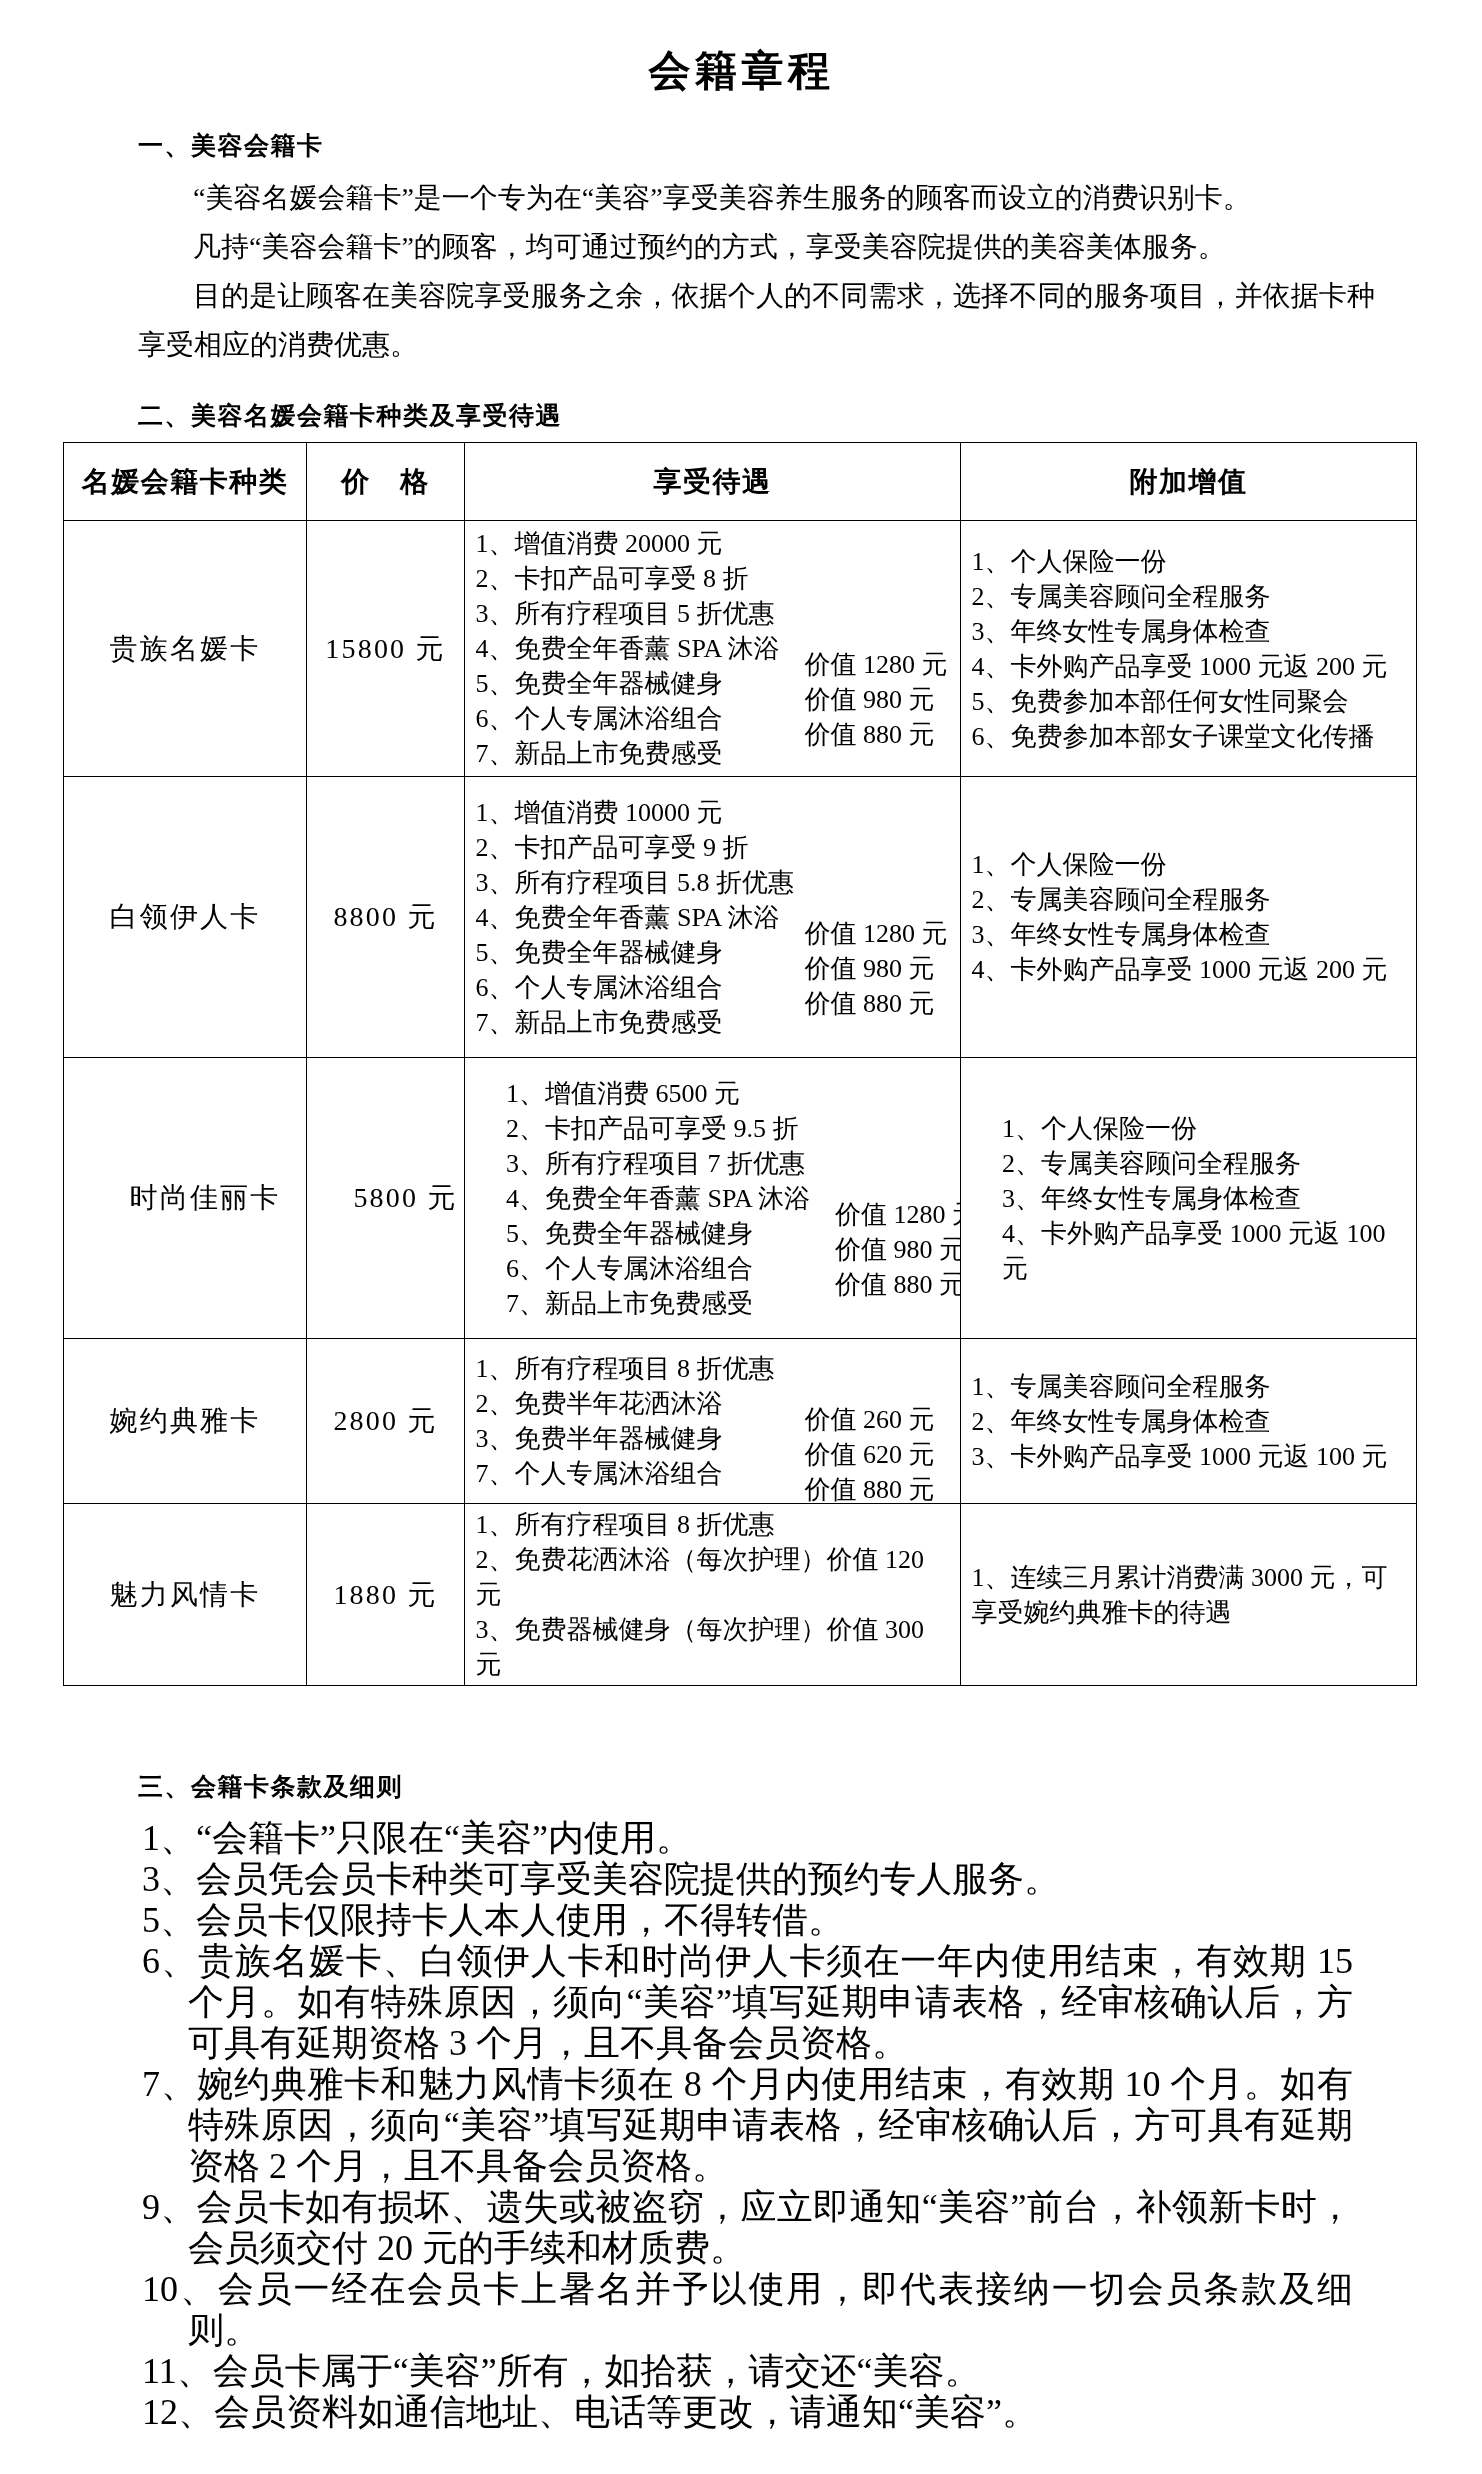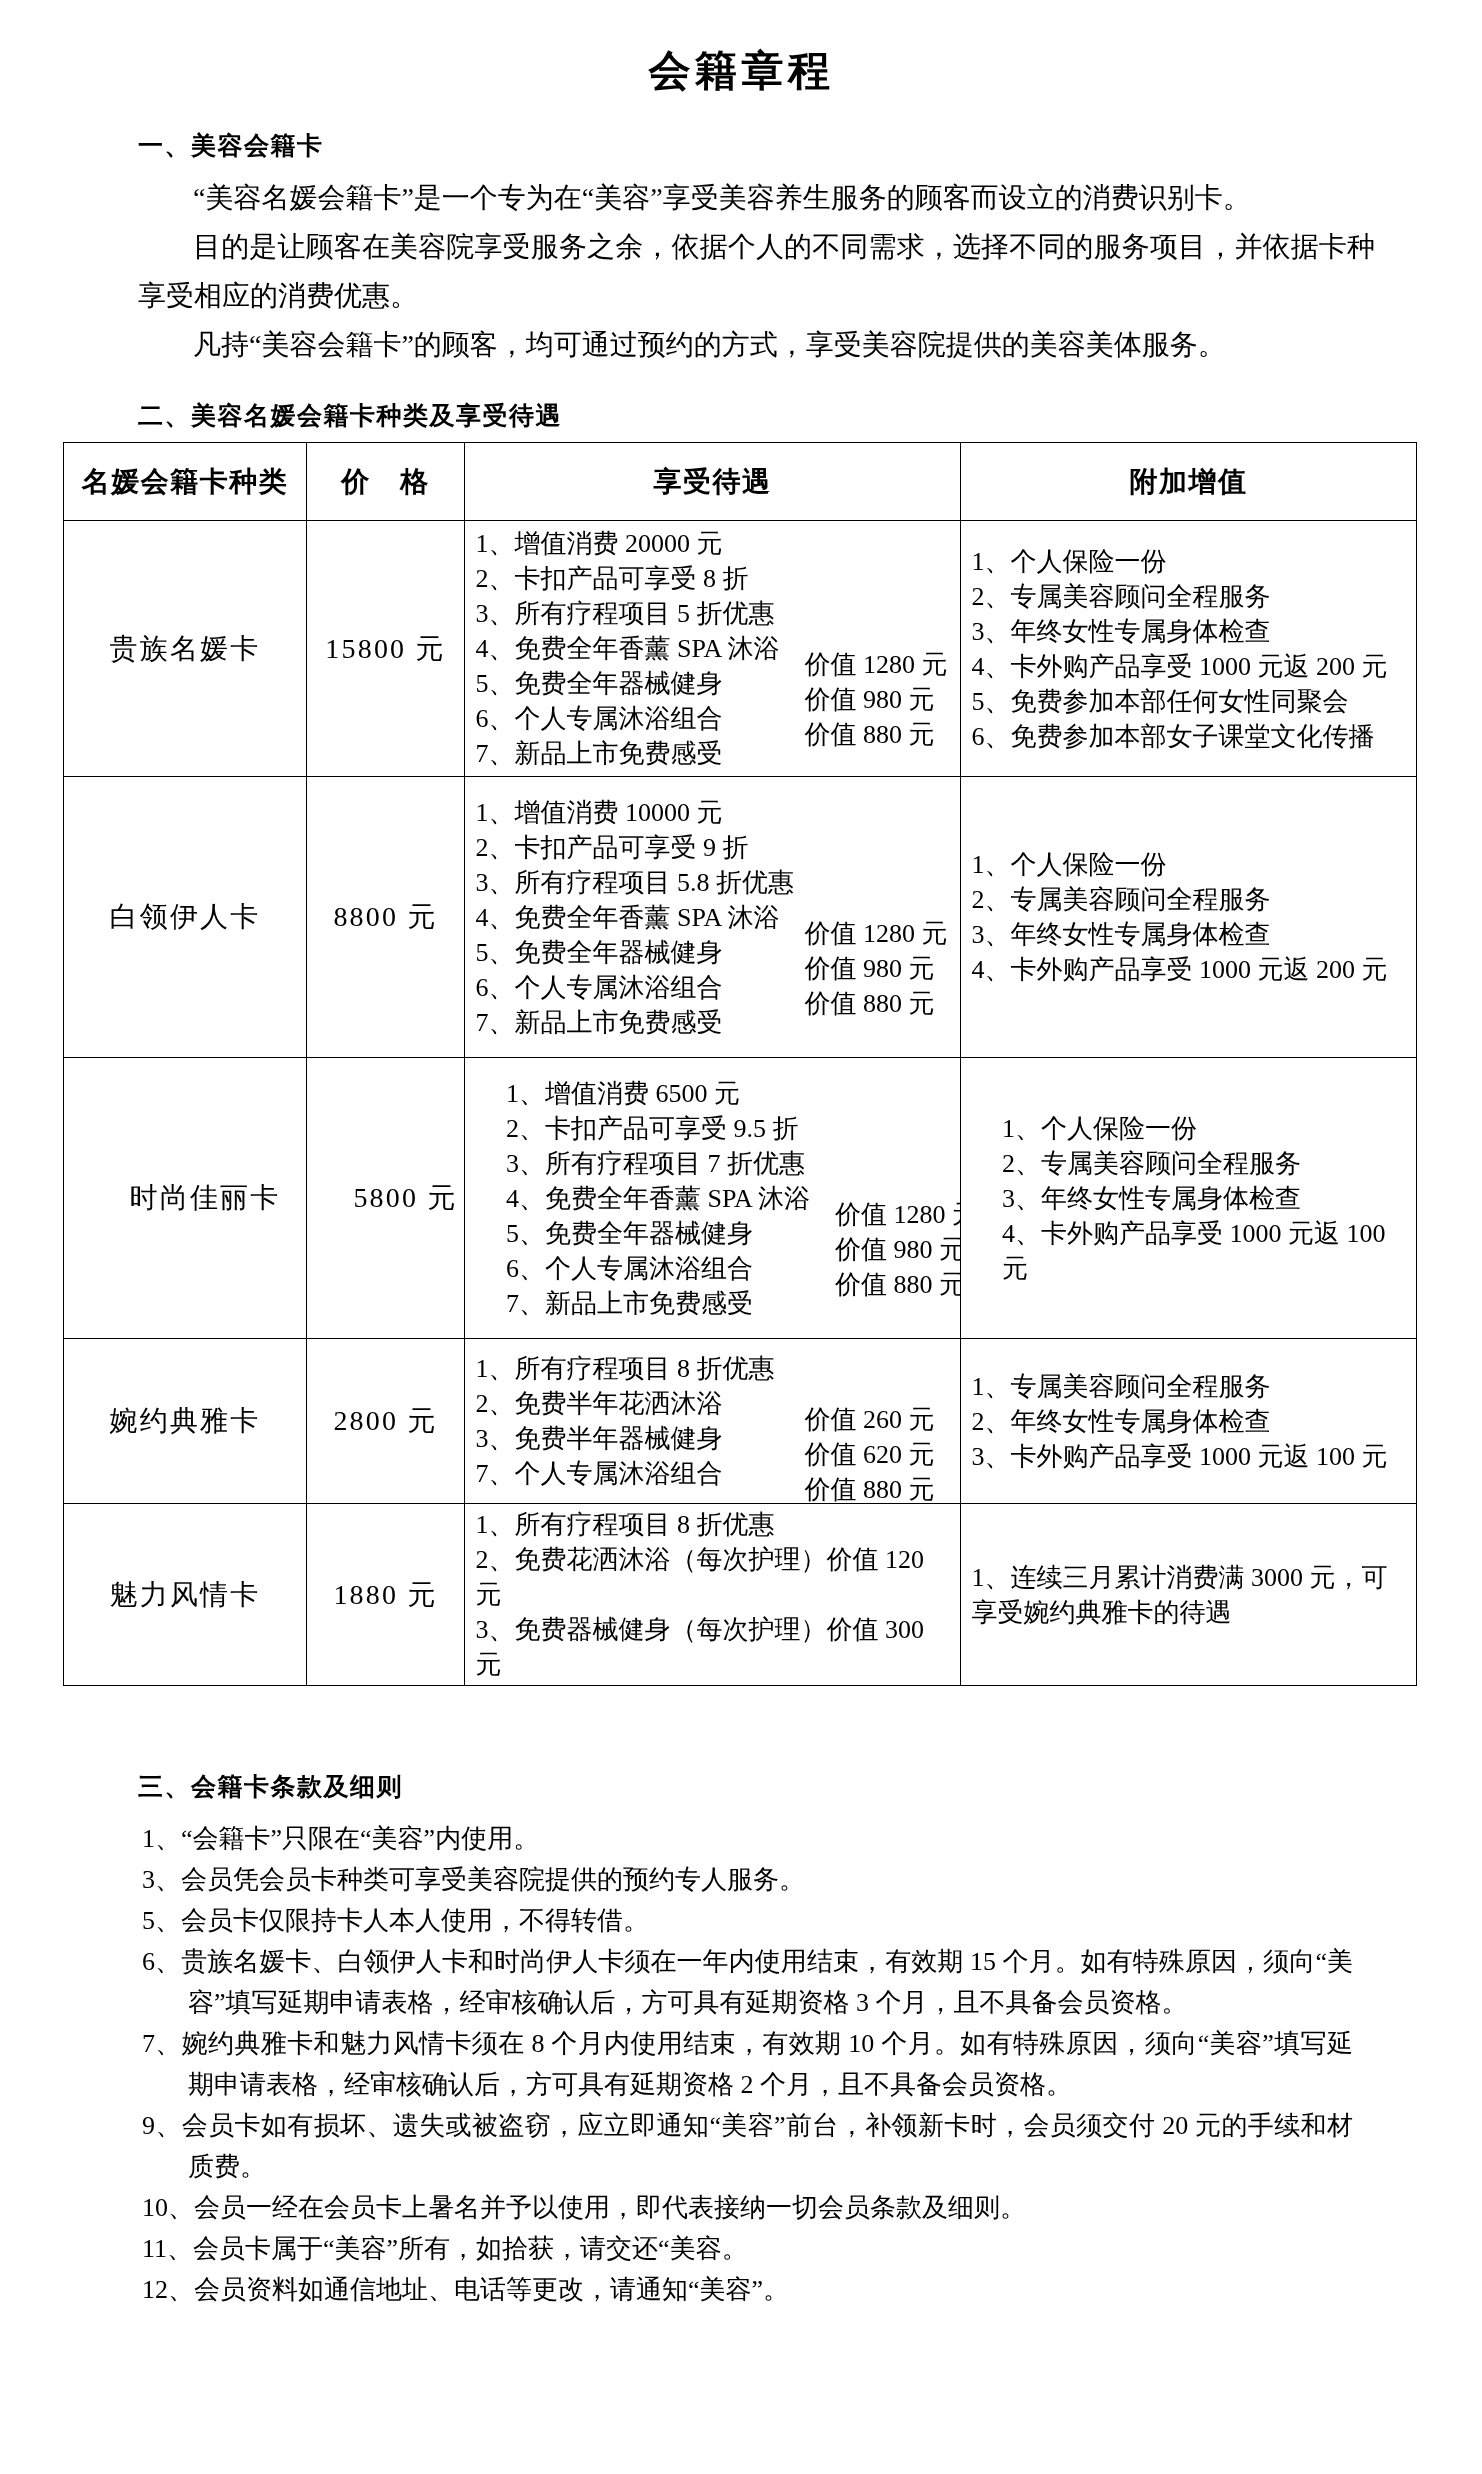--- a/index.html
+++ b/index.html
@@ -36,40 +36,40 @@
   td.c-list{font-size:26px;padding:3px 7.5px 3px 10.5px;}
   .b-line{position:relative;line-height:35px;}
   .b-v{position:absolute;left:329px;top:16px;white-space:nowrap;}
   tbody tr:nth-of-type(1) td{height:249px;}
   tbody tr:nth-of-type(2) td{height:274px;}
   tbody tr:nth-of-type(3) td{height:274px;padding-left:41px;}
   tbody tr:nth-of-type(4) td{height:158px;}
   tbody tr:nth-of-type(5) td{height:115px;}
   .terms{margin:15px 0 0 142px;width:1211px;}
   .term{
-    margin:0;font-size:26px;line-height:41px;
+    margin:0;font-size:36px;line-height:41px;
     padding-left:46px;text-indent:-46px;text-align:justify;
   }
 </style>
 </head>
 <body>
 
 <div class="page">
 
   <h1 class="doc-title">会籍章程</h1>
 
   <h2 class="sec">一、美容会籍卡</h2>
 
   <div class="paras">
 
       <p class="para">“美容名媛会籍卡”是一个专为在“美容”享受美容养生服务的顾客而设立的消费识别卡。</p>
 
+      <p class="para">凡持“美容会籍卡”的顾客，均可通过预约的方式，享受美容院提供的美容美体服务。</p>
+
       <p class="para">目的是让顾客在美容院享受服务之余，依据个人的不同需求，选择不同的服务项目，并依据卡种享受相应的消费优惠。</p>
-
-      <p class="para">凡持“美容会籍卡”的顾客，均可通过预约的方式，享受美容院提供的美容美体服务。</p>
     </div>
 
   <h2 class="sec">二、美容名媛会籍卡种类及享受待遇</h2>
 
   <table class="card-table">
     <colgroup>
       <col style="width:243px">
       <col style="width:158px">
       <col style="width:496px">
       <col style="width:456px">

